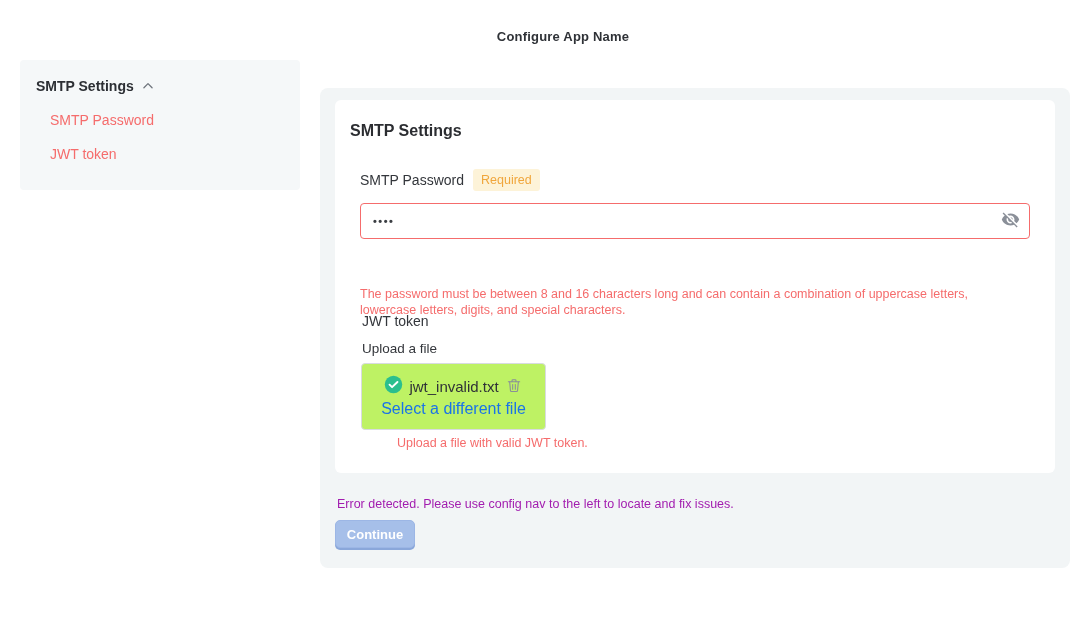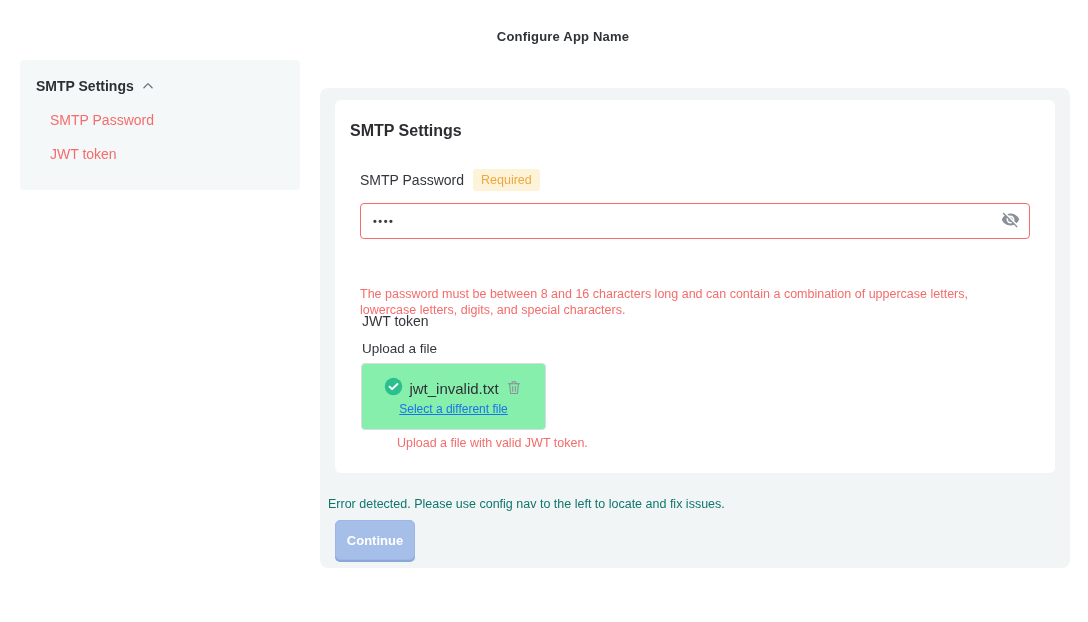--- a/index.html
+++ b/index.html
@@ -107,49 +107,49 @@
   }
   .upload-label {
     position: absolute; left: 27px; top: 241px;
     font-size: 13.5px; color: #33363b; text-align: right;
   }
 
   .upload-box {
     position: absolute; left: 26px; top: 263px;
     width: 185px; height: 67px;
     border: 1px solid #d8dbe0; border-radius: 4px;
-    background: #86efac;
+    background: #bef264;
     display: flex; flex-direction: column;
     align-items: center; justify-content: center;
     gap: 2px;
   }
   .file-row { display: flex; align-items: center; gap: 6px; }
   .file-name { font-size: 15px; color: #2f3237; }
   .trash-btn {
     border: none; background: transparent; padding: 0;
     width: 18px; height: 18px; cursor: pointer;
     display: flex; align-items: center; justify-content: center;
   }
   .change-file-link {
-    font-size: 12px; color: #1a73e8;
-    text-decoration: underline; cursor: pointer;
+    font-size: 16px; color: #1a73e8;
+    cursor: pointer;
   }
 
   .jwt-error {
     position: absolute; left: 26px; top: 336px;
     font-size: 12.5px; color: #f56c6c; margin-left: 36px;
   }
 
   .global-error {
-    position: absolute; left: 8px; top: 409px;
-    font-size: 12.5px; color: #0f766e;
+    position: absolute; left: 17px; top: 409px;
+    font-size: 12.5px; color: #a21caf;
   }
   .continue-btn {
     position: absolute; left: 15px; top: 432px;
-    width: 80px; height: 40px;
+    width: 80px; height: 28px;
     background: #a6bfe9;
     border: 1px solid #9cb6e5;
     box-shadow: 0 2px 0 #8aa7da;
     border-radius: 5px;
     color: #ffffff; font-weight: bold; font-size: 13px;
     font-family: "Liberation Sans", "DejaVu Sans", sans-serif;
     cursor: default;
   }
 </style>
 </head>

